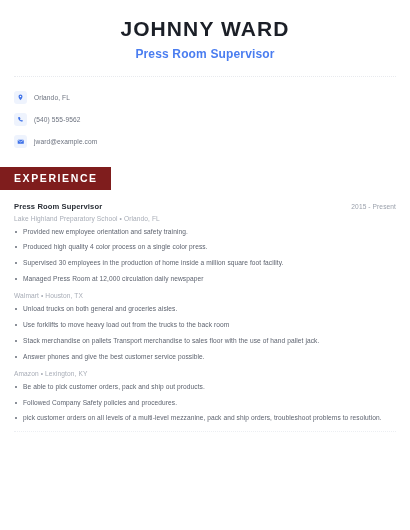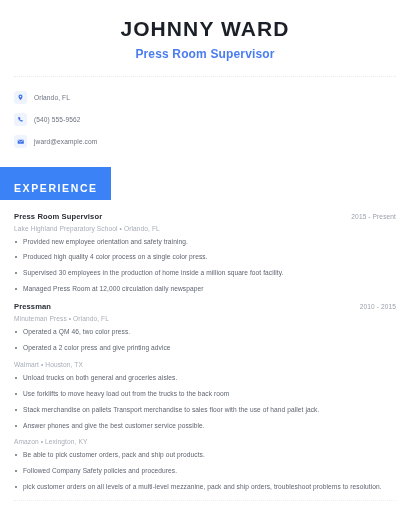--- a/index.html
+++ b/index.html
@@ -79,26 +79,26 @@
   .contact-text {
     font-size: 6.6px;
     color: #6c727f;
     letter-spacing: 0.1px;
     white-space: nowrap;
   }
 
   
   .section-badge {
     display: inline-block;
-    background: #3b82f6;
+    background: #7f1d1d;
     color: #ffffff;
     font-size: 10.5px;
     font-weight: bold;
     letter-spacing: 1.6px;
-    padding: 15px 13px 5px 14px;
+    padding: 5px 13px 5px 14px;
     margin-left: 0;
     line-height: 1.15;
   }
   .section-badge-wrap { padding-left: 0; }
 
   .experience-section { margin-top: 17px; }
 
   
   .jobs { padding: 0 14px; margin-top: 12px; }
   .job { margin-bottom: 8px; }
@@ -215,31 +215,20 @@
         </div>
         <div class="job-meta">Lake Highland Preparatory School  •  Orlando, FL</div>
         <ul class="job-bullets">
           <li class="job-bullet">Provided new employee orientation and safety training.</li>
           <li class="job-bullet">Produced high quality 4 color process on a single color press.</li>
           <li class="job-bullet">Supervised 30 employees in the production of home inside a million square foot facility.</li>
           <li class="job-bullet">Managed Press Room at 12,000 circulation daily newspaper</li>
         </ul>
       </div>
 
-      <div class="job">
-        <div class="job-head">
-          <span class="job-title">Pressman</span>
-          <span class="job-dates">2010 - 2015</span>
-        </div>
-        <div class="job-meta">Minuteman Press  •  Orlando, FL</div>
-        <ul class="job-bullets">
-          <li class="job-bullet">Operated a QM 46, two color press.</li>
-          <li class="job-bullet">Operated a 2 color press and give printing advice</li>
-        </ul>
-      </div>
 
       <div class="job">
         <div class="job-meta">Walmart  •  Houston, TX</div>
         <ul class="job-bullets">
           <li class="job-bullet">Unload trucks on both general and groceries aisles.</li>
           <li class="job-bullet">Use forklifts to move heavy load out from the trucks to the back room</li>
           <li class="job-bullet">Stack merchandise on pallets Transport merchandise to sales floor with the use of hand pallet jack.</li>
           <li class="job-bullet">Answer phones and give the best customer service possible.</li>
         </ul>
       </div>

